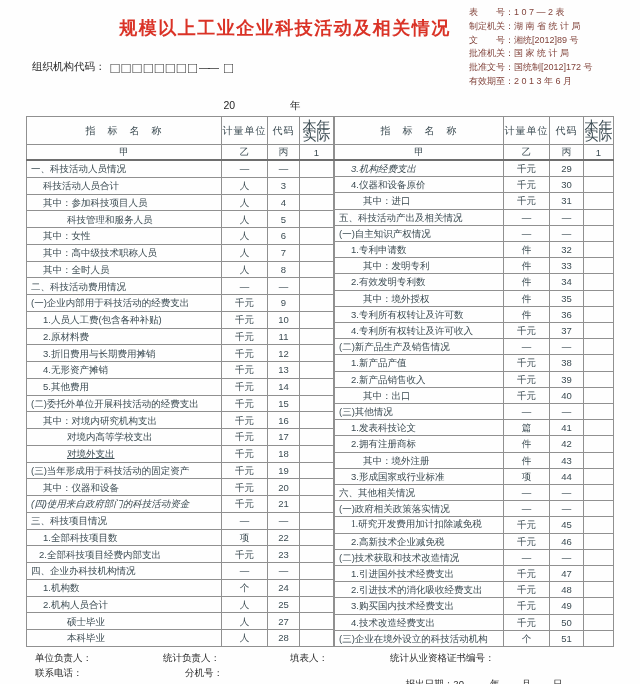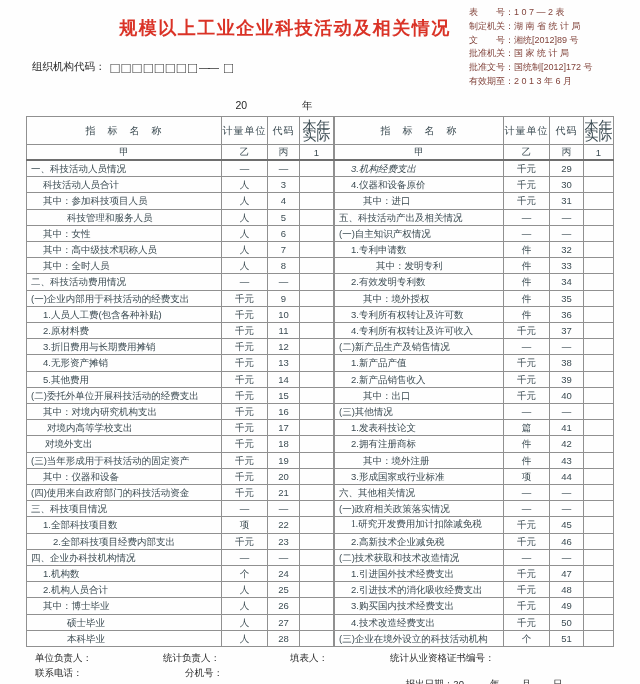--- a/index.html
+++ b/index.html
@@ -10,21 +10,21 @@
   .title{position:absolute;top:16px;left:30px;width:510px;text-align:center;
          font-size:18px;font-weight:bold;letter-spacing:1.5px;color:#da3327;}
   .meta{position:absolute;top:6px;right:3px;width:168px;font-size:9px;line-height:13.8px;color:#82443c;}
   .meta-line{display:flex;white-space:pre;}
   .meta-label{flex:0 0 auto;}
   .org-line{position:absolute;top:60px;left:32px;font-size:10.5px;display:flex;align-items:center;color:#1f1f1f;}
   .org-boxes{font-size:15px;line-height:13px;letter-spacing:2px;margin-left:5px;color:#333;}
   .org-dash{font-size:11px;letter-spacing:-2px;margin:0 2px 0 0;color:#333;}
   .unit-line{position:absolute;top:83px;left:32px;font-size:10.5px;color:#1f1f1f;}
   .unit-blank{display:inline-block;width:160px;height:11px;}
-  .year-line{position:absolute;top:99px;left:12px;width:524px;text-align:center;font-size:10.5px;color:#1f1f1f;}
+  .year-line{position:absolute;top:99px;left:0;width:524px;text-align:center;font-size:10.5px;color:#1f1f1f;}
   .year-suffix{margin-left:52px;}
 
   
   .table-wrap{position:absolute;top:116px;left:26px;display:flex;}
   table{border-collapse:collapse;table-layout:fixed;}
   table.half{border:1.5px solid #6e6e6e;}
   table.t-left{width:308px;}
   table.t-right{width:280px;}
   th,td{border:1px solid #909090;padding:0;font-weight:normal;color:#3b4b52;overflow:hidden;}
   .head-row th{height:27px;font-size:10px;text-align:center;letter-spacing:1px;}
@@ -238,70 +238,70 @@
           </tr>
 
           <tr>
             <td class="c-name" style="padding-left: 16px;">其中：对境内研究机构支出</td>
             <td class="c-unit">千元</td>
             <td class="c-code">16</td>
             <td class="c-val"></td>
           </tr>
 
           <tr>
-            <td class="c-name" style="padding-left: 20px; margin-top: 40px;">对境内高等学校支出</td>
+            <td class="c-name" style="padding-left: 40px; margin-top: 40px;">对境内高等学校支出</td>
             <td class="c-unit">千元</td>
             <td class="c-code">17</td>
             <td class="c-val"></td>
           </tr>
 
           <tr>
-            <td class="c-name" style="padding-left: 18px;">对境外支出</td>
+            <td class="c-name" style="padding-left: 40px; text-decoration: underline;">对境外支出</td>
             <td class="c-unit">千元</td>
             <td class="c-code">18</td>
             <td class="c-val"></td>
           </tr>
 
           <tr>
             <td class="c-name" style="padding-left: 4px;">(三)当年形成用于科技活动的固定资产</td>
             <td class="c-unit">千元</td>
             <td class="c-code">19</td>
             <td class="c-val"></td>
           </tr>
 
           <tr>
             <td class="c-name" style="padding-left: 16px;">其中：仪器和设备</td>
             <td class="c-unit">千元</td>
             <td class="c-code">20</td>
             <td class="c-val"></td>
           </tr>
 
           <tr>
-            <td class="c-name" style="padding-left: 4px;">(四)使用来自政府部门的科技活动资金</td>
+            <td class="c-name" style="padding-left: 4px; font-style: italic;">(四)使用来自政府部门的科技活动资金</td>
             <td class="c-unit">千元</td>
             <td class="c-code">21</td>
             <td class="c-val"></td>
           </tr>
 
           <tr>
             <td class="c-name" style="padding-left: 4px;">三、科技项目情况</td>
             <td class="c-unit">—</td>
             <td class="c-code">—</td>
             <td class="c-val"></td>
           </tr>
 
           <tr>
             <td class="c-name" style="padding-left: 16px;">1.全部科技项目数</td>
             <td class="c-unit">项</td>
             <td class="c-code">22</td>
             <td class="c-val"></td>
           </tr>
 
           <tr>
-            <td class="c-name" style="padding-left: 26px;">2.全部科技项目经费内部支出</td>
+            <td class="c-name" style="padding-left: 12px;">2.全部科技项目经费内部支出</td>
             <td class="c-unit">千元</td>
             <td class="c-code">23</td>
             <td class="c-val"></td>
           </tr>
 
           <tr>
             <td class="c-name" style="padding-left: 4px;">四、企业办科技机构情况</td>
             <td class="c-unit">—</td>
             <td class="c-code">—</td>
             <td class="c-val"></td>
@@ -314,26 +314,20 @@
             <td class="c-val"></td>
           </tr>
 
           <tr>
             <td class="c-name" style="padding-left: 16px;">2.机构人员合计</td>
             <td class="c-unit">人</td>
             <td class="c-code">25</td>
             <td class="c-val"></td>
           </tr>
 
-          <tr>
-            <td class="c-name" style="padding-left: 16px;">其中：博士毕业</td>
-            <td class="c-unit">人</td>
-            <td class="c-code">26</td>
-            <td class="c-val"></td>
-          </tr>
 
           <tr>
             <td class="c-name" style="padding-left: 40px;">硕士毕业</td>
             <td class="c-unit">人</td>
             <td class="c-code">27</td>
             <td class="c-val"></td>
           </tr>
 
           <tr>
             <td class="c-name" style="padding-left: 40px;">本科毕业</td>
@@ -407,21 +401,21 @@
           </tr>
 
           <tr>
             <td class="c-name" style="padding-left: 16px;">1.专利申请数</td>
             <td class="c-unit">件</td>
             <td class="c-code">32</td>
             <td class="c-val"></td>
           </tr>
 
           <tr>
-            <td class="c-name" style="padding-left: 41px;">其中：发明专利</td>
+            <td class="c-name" style="padding-left: 28px;">其中：发明专利</td>
             <td class="c-unit">件</td>
             <td class="c-code">33</td>
             <td class="c-val"></td>
           </tr>
 
           <tr>
             <td class="c-name" style="padding-left: 16px;">2.有效发明专利数</td>
             <td class="c-unit">件</td>
             <td class="c-code">34</td>
             <td class="c-val"></td>

